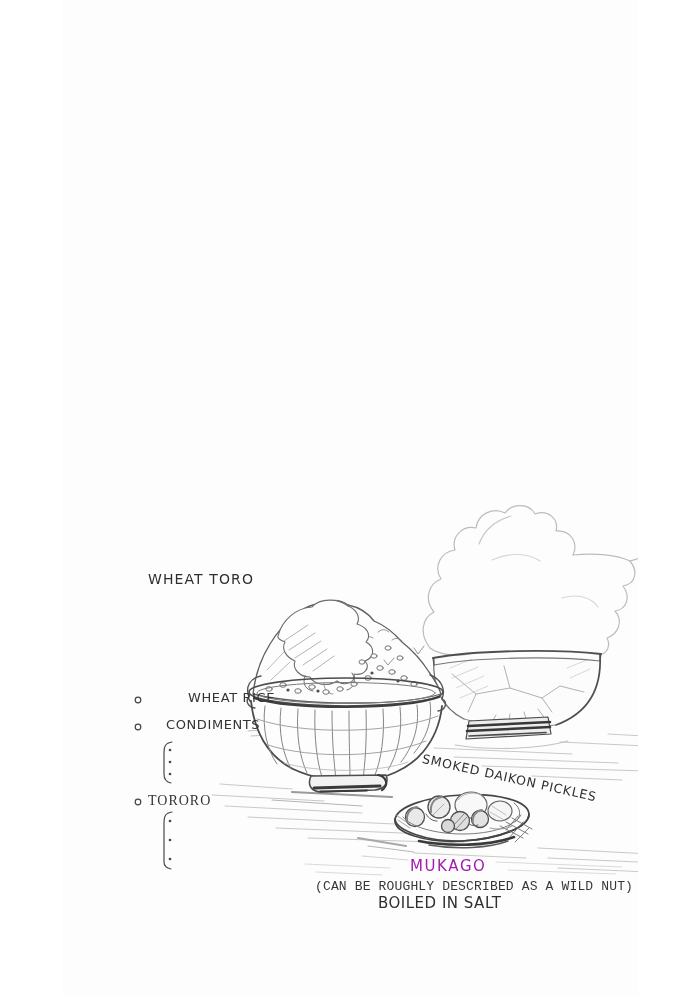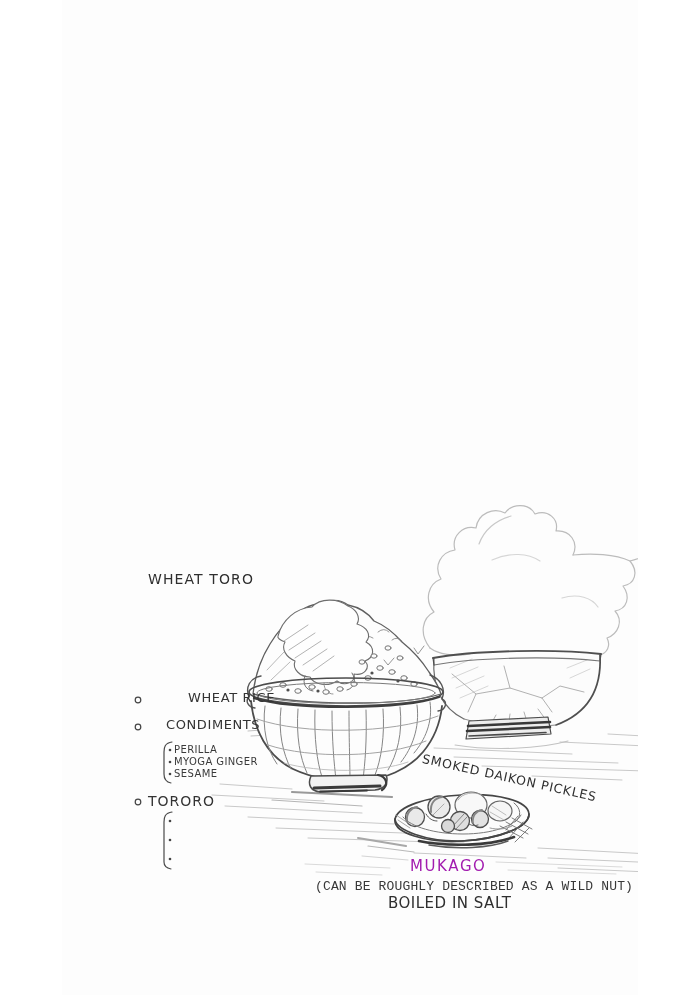--- a/index.html
+++ b/index.html
@@ -10,29 +10,29 @@
   }
   .stage svg{position:absolute;left:0;top:0;}
   .hand{
     position:absolute;color:#333;white-space:nowrap;
     font-family:"DejaVu Sans", sans-serif;
   }
   .title-label{left:86px;top:571px;font-size:14px;letter-spacing:1.1px;color:#2f2f2f;}
   .lbl-wheat-rice{left:86px;top:690px;font-size:13px;letter-spacing:0.6px;margin-left:40px;}
   .lbl-condiments{left:104px;top:717px;font-size:13px;letter-spacing:0.6px;}
   .sub-list-1{left:112px;top:744px;font-size:10px;letter-spacing:0.4px;line-height:12px;color:#3a3a3a;}
-  .lbl-tororo{left:86px;top:793px;font-size:14px;letter-spacing:1px;}
+  .lbl-tororo{left:86px;top:793px;font-size:14px;letter-spacing:1px;font-family:Liberation Serif, serif;}
   .sub-list-2{left:112px;top:813px;font-size:9.5px;letter-spacing:0.4px;line-height:19px;color:#3a3a3a;}
   .lbl-daikon{
     left:362px;top:751px;font-size:12.5px;letter-spacing:0.8px;
     transform:rotate(12.5deg);transform-origin:left top;color:#2f2f2f;
   }
   .lbl-mukago{left:348px;top:857px;font-size:15px;letter-spacing:1.6px;color:#a21caf;}
   .lbl-mukago-note{left:253px;top:879px;font-size:13px;letter-spacing:0.15px;color:#383838;font-family:Liberation Mono, monospace;}
-  .lbl-boiled{left:316px;top:894px;font-size:15px;letter-spacing:0.5px;color:#2f2f2f;margin-left:10px;}
+  .lbl-boiled{left:316px;top:894px;font-size:15px;letter-spacing:0.5px;color:#2f2f2f;}
 </style>
 </head>
 <body>
 
 <div class="stage">
 
 <svg width="700" height="995" viewBox="0 0 700 995">
   <g fill="none" stroke-linecap="round" stroke-linejoin="round">
 
     <g stroke="#c9c9c9" stroke-width="1">
@@ -280,25 +280,20 @@
       </g>
     </g>
   </g>
 </svg>
 
 <div class="hand title-label">WHEAT TORO</div>
 
 <div class="hand lbl-wheat-rice">WHEAT RICE</div>
 
 <div class="hand lbl-condiments">CONDIMENTS</div>
-<div class="hand sub-list-1">
-  <div>PERILLA</div>
-  <div>MYOGA GINGER</div>
-  <div>SESAME</div>
-</div>
 
 <div class="hand lbl-tororo">TORORO</div>
 
 <div class="hand lbl-daikon">SMOKED DAIKON PICKLES</div>
 
 <div class="hand lbl-mukago">MUKAGO</div>
 <div class="hand lbl-mukago-note">(CAN BE ROUGHLY DESCRIBED AS A WILD NUT)</div>
 <div class="hand lbl-boiled">BOILED IN SALT</div>
 
 </div>

